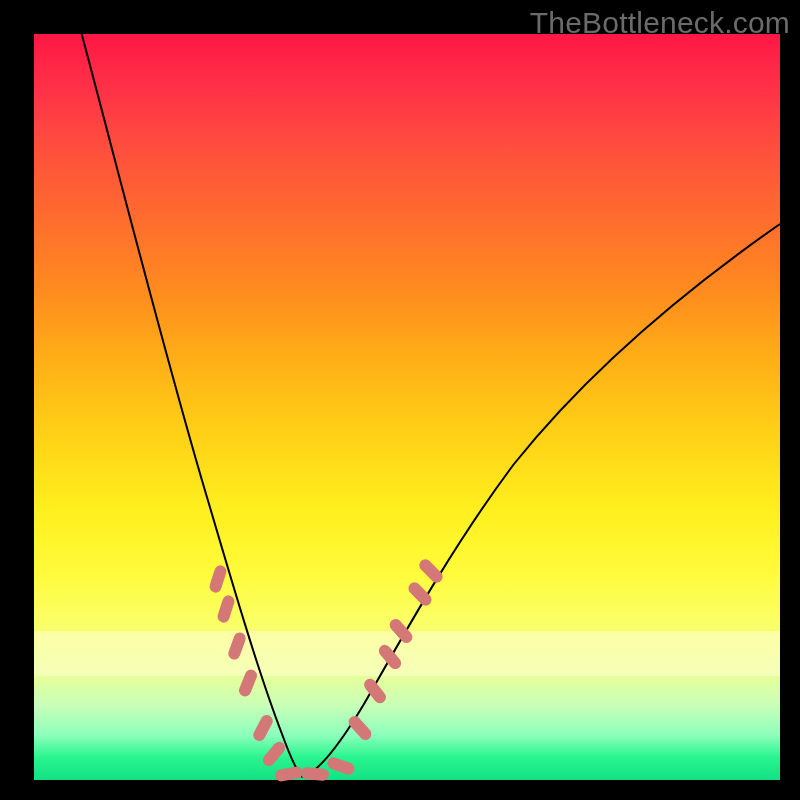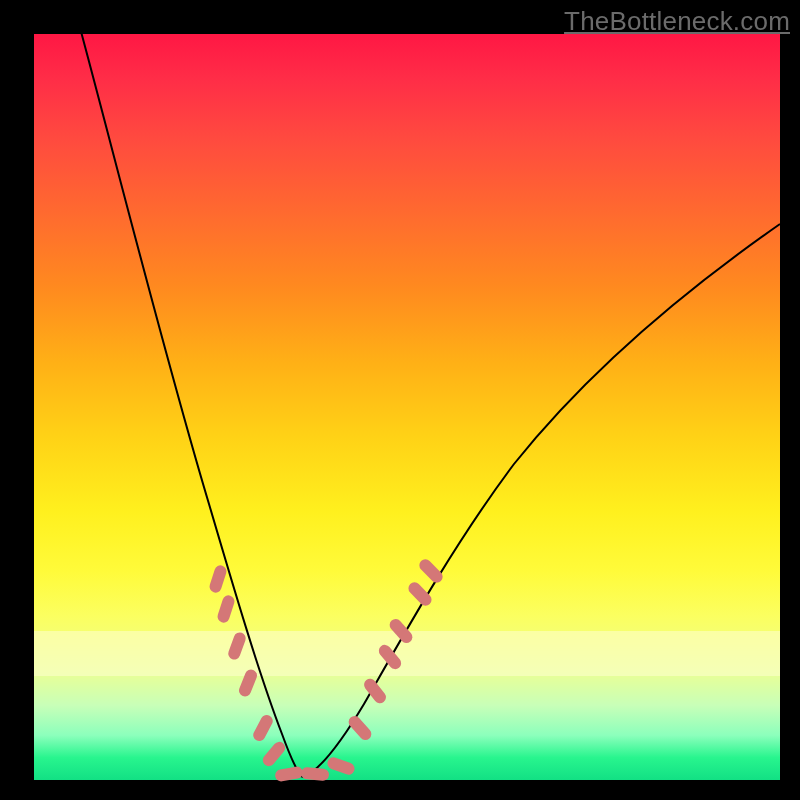--- a/index.html
+++ b/index.html
@@ -51,24 +51,23 @@
     position: absolute;
     left: 0;
     width: 100%;
     background: rgba(255, 255, 210, 0.55);
   }
   .attribution {
     position: absolute;
     top: 6px;
     right: 10px;
     color: #6b6b6b;
-    font-size: 26px;
+    font-size: 30px;
     letter-spacing: 0.2px;
     font-weight: 500;
-    text-decoration: underline;
   }
   svg.curves {
     position: absolute;
     left: 0;
     top: 0;
     width: 746px;
     height: 746px;
     overflow: visible;
   }
   .curve {

